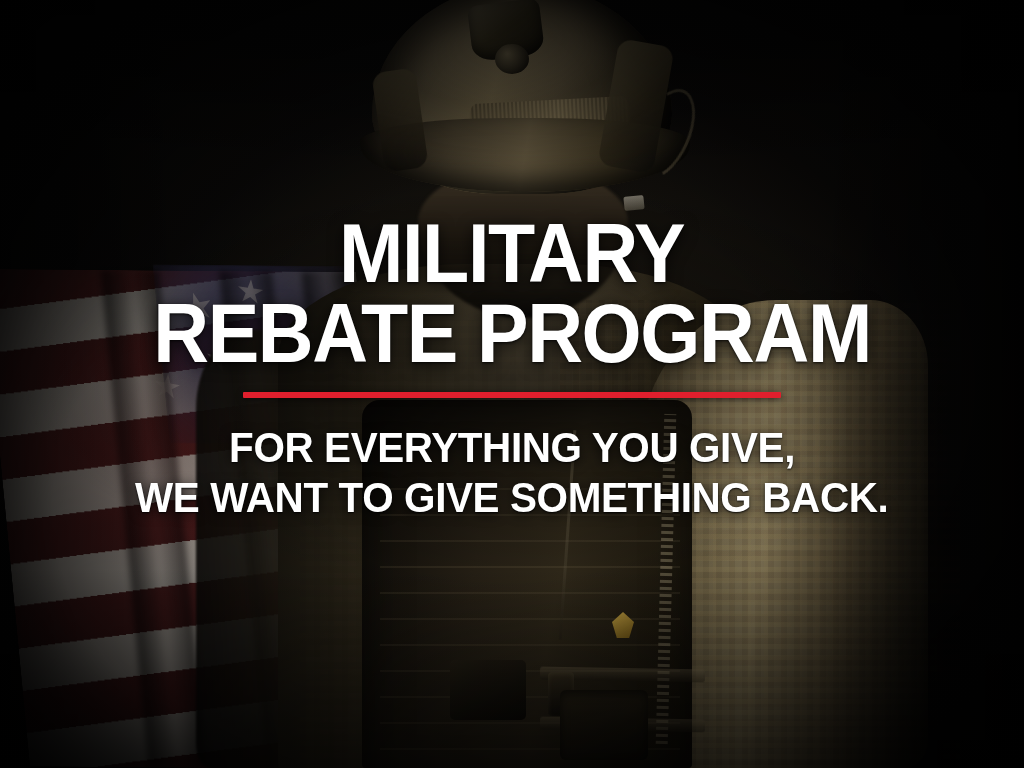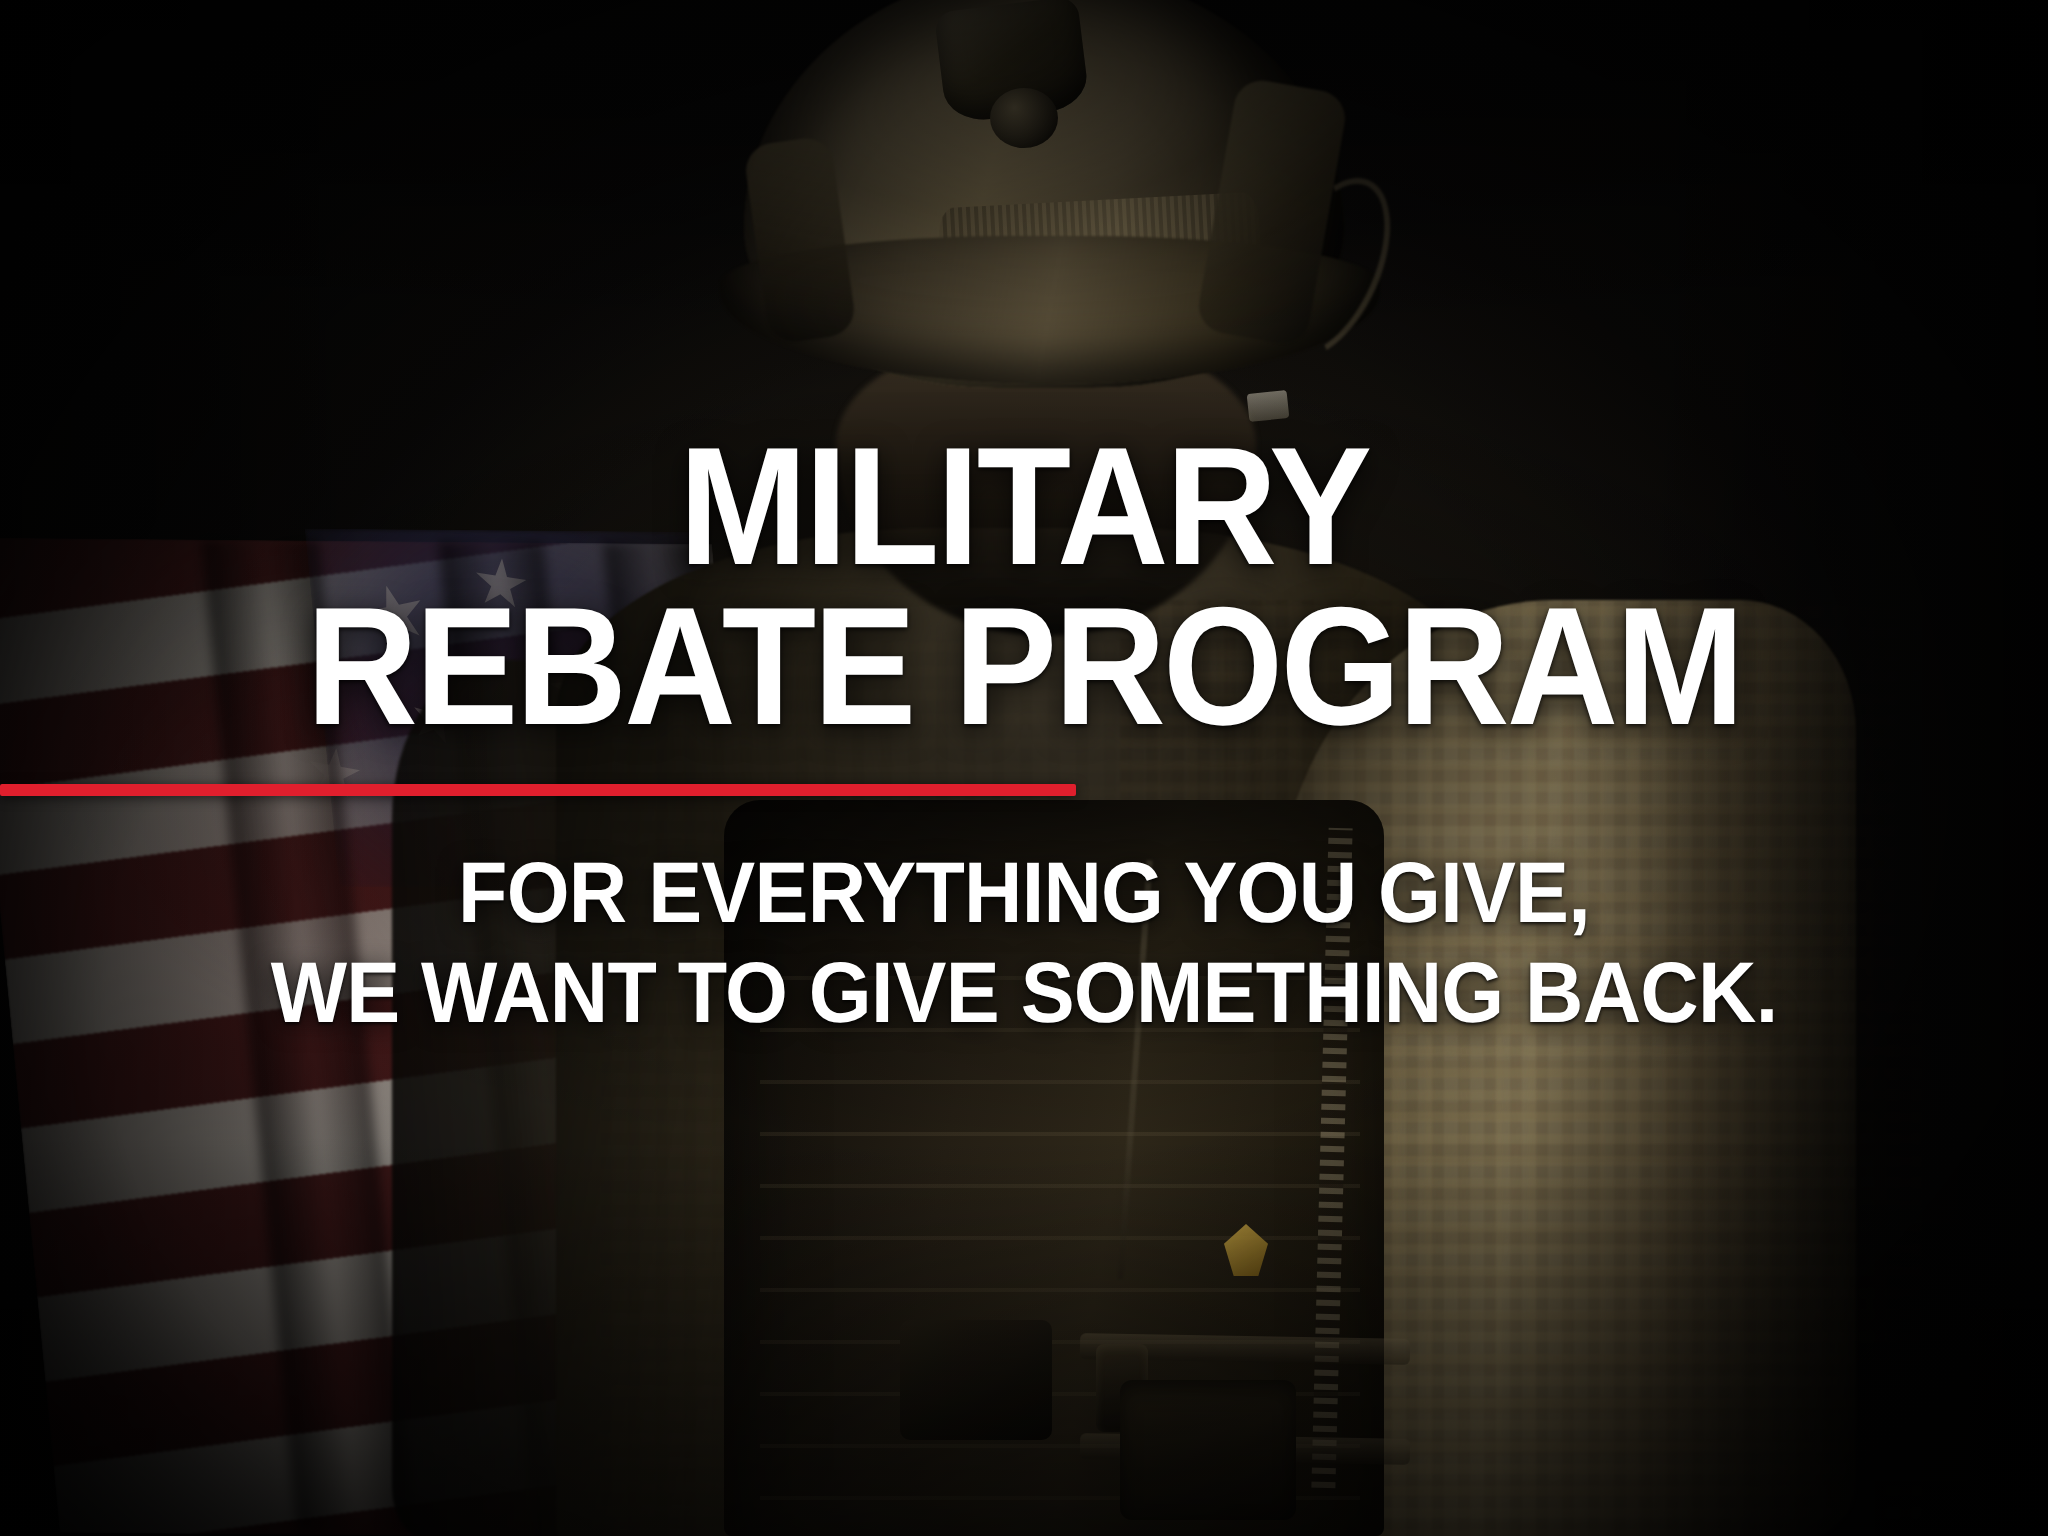--- a/index.html
+++ b/index.html
@@ -249,21 +249,21 @@
   }
   .text-scrim {
     position:absolute; left:0; top:196px; width:1024px; height:370px;
     background:radial-gradient(ellipse 62% 70% at 50% 50%, rgba(0,0,0,.50), rgba(0,0,0,0) 78%);
   }
 
   
   .overlay {
     position:absolute; inset:0;
     display:flex; flex-direction:column;
-    justify-content:flex-start;
+    align-items:center; justify-content:flex-start;
     text-align:center;
   }
   .headline {
     color:#ffffff;
     font-weight:bold;
     font-size:84px;
     line-height:.93;
     letter-spacing:-1.5px;
     transform:scaleX(.92);
     text-shadow:0 3px 16px rgba(0,0,0,.72), 0 1px 3px rgba(0,0,0,.85);

